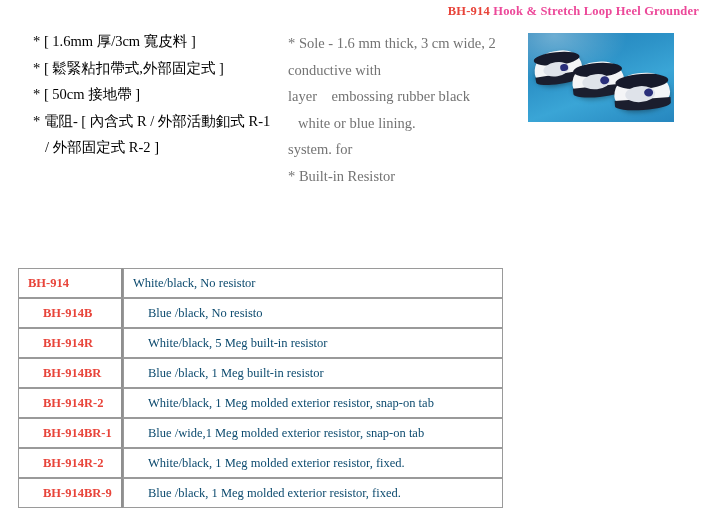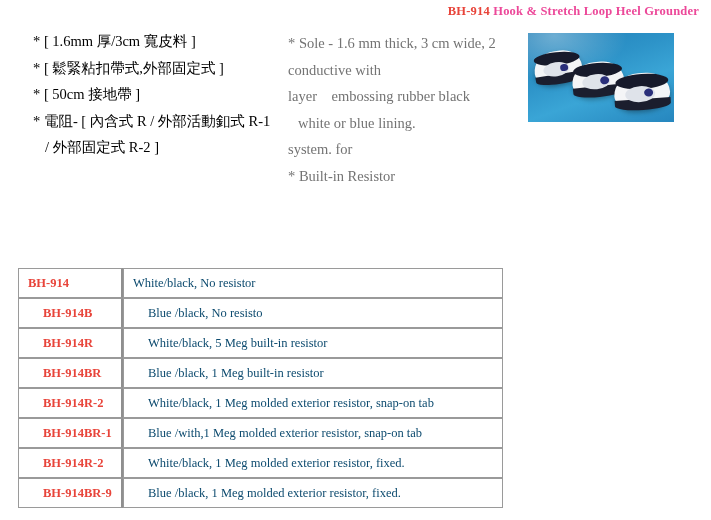--- a/index.html
+++ b/index.html
@@ -220,21 +220,21 @@
     <tr>
       <td class="c-model">BH-914BR</td>
       <td class="c-desc">Blue /black, 1 Meg built-in resistor</td>
     </tr>
     <tr>
       <td class="c-model">BH-914R-2</td>
       <td class="c-desc">White/black, 1 Meg molded exterior resistor, snap-on tab</td>
     </tr>
     <tr>
       <td class="c-model">BH-914BR-1</td>
-      <td class="c-desc">Blue /with,1 Meg molded exterior resistor, snap-on tab</td>
+      <td class="c-desc">Blue /wide,1 Meg molded exterior resistor, snap-on tab</td>
     </tr>
     <tr>
       <td class="c-model">BH-914R-2</td>
       <td class="c-desc">White/black, 1 Meg molded exterior resistor, fixed.</td>
     </tr>
     <tr>
       <td class="c-model">BH-914BR-9</td>
       <td class="c-desc">Blue /black, 1 Meg molded exterior resistor, fixed.</td>
     </tr>
   </tbody>

